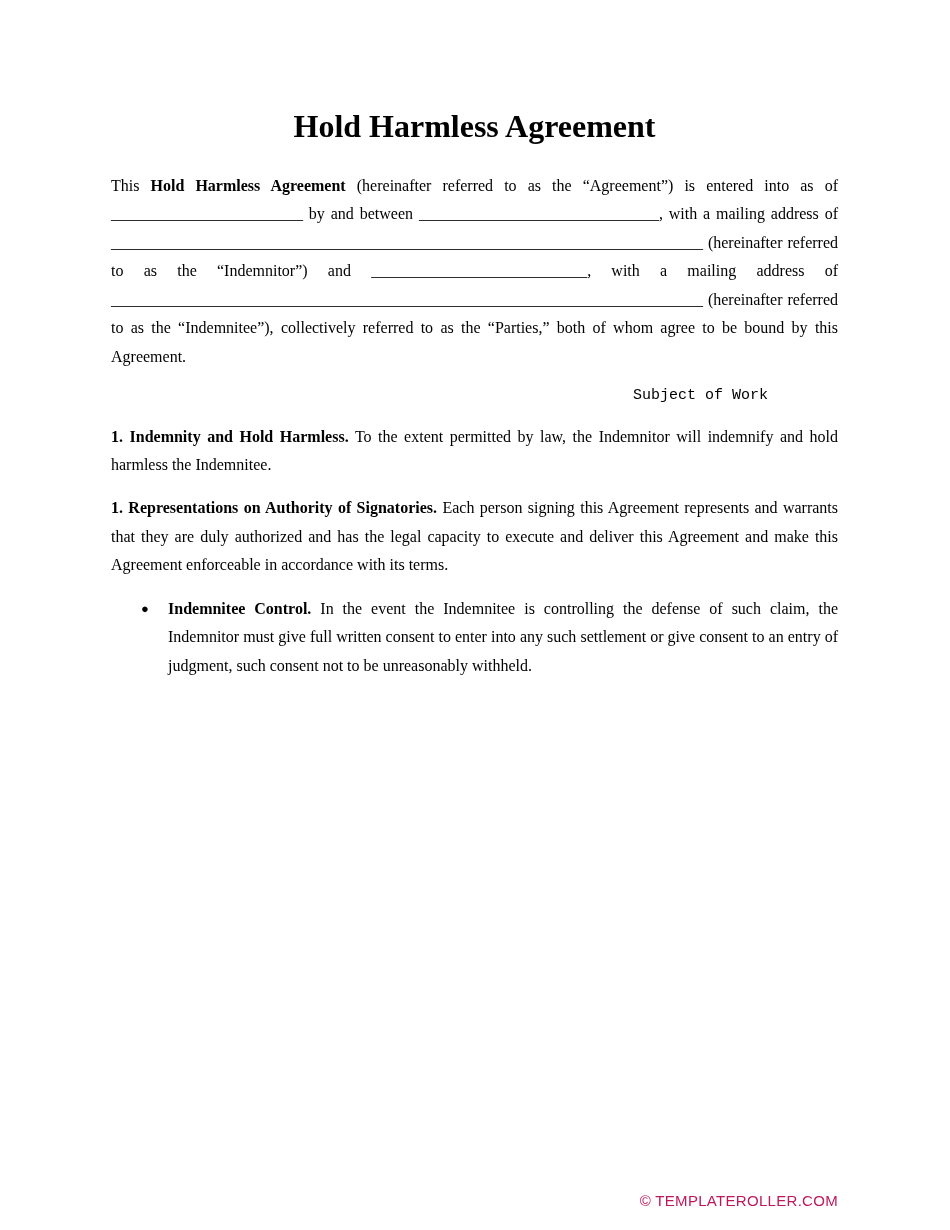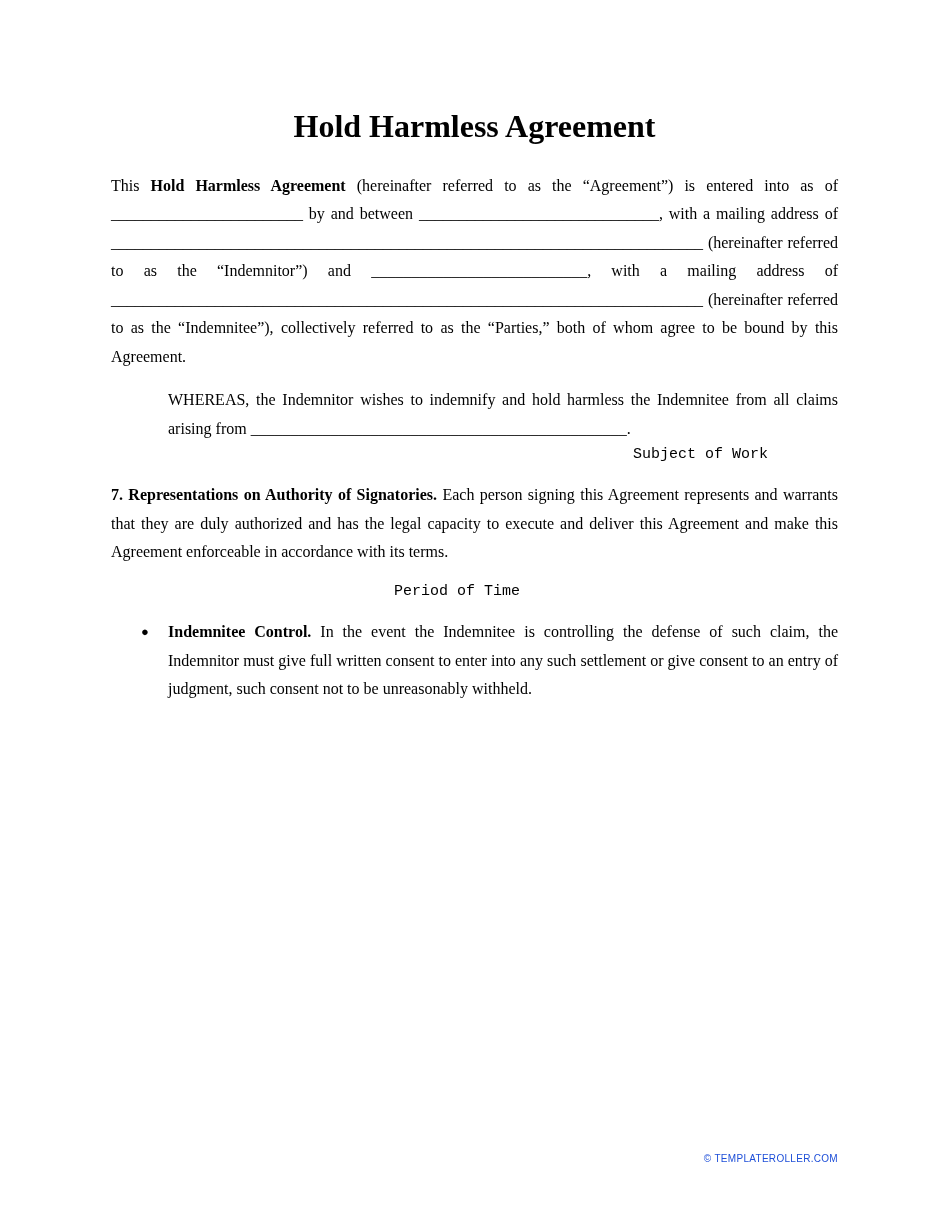--- a/index.html
+++ b/index.html
@@ -46,48 +46,47 @@
     flex: 0 0 57px;
     width: 57px;
     padding-left: 30px;
     font-size: 13px;
     line-height: 28.5px;
   }
   .bullet-text { flex: 1 1 auto; margin-bottom: 4px; }
   .footer-link {
     position: absolute;
     right: 112px;
-    top: 1150px;
+    top: 1188px;
     font-family: "Liberation Sans", sans-serif;
-    font-size: 10px;
+    font-size: 15px;
     letter-spacing: 0.3px;
-    color: #1d4ed8;
+    color: #be185d;
     text-decoration: none;
     cursor: pointer;
   }
 </style>
 </head>
 <body>
 
 <div class="page">
 
   <h1 class="title">Hold Harmless Agreement</h1>
 
   <p class="para"><span>This</span> <b>Hold Harmless Agreement</b> <span>(hereinafter referred to as the “Agreement”) is entered into as of ________________________ by and between ______________________________, with a mailing address of __________________________________________________________________________ (hereinafter referred to as the “Indemnitor”) and ___________________________, with a mailing address of __________________________________________________________________________ (hereinafter referred to as the “Indemnitee”), collectively referred to as the “Parties,” both of whom agree to be bound by this Agreement.</span></p>
 
   <div class="indented">
-    <p class="para tight">WHEREAS, the Indemnitor wishes to indemnify and hold harmless the Indemnitee from all claims arising from _______________________________________________.</p>
     <div class="caption caption-subject">Subject of Work</div>
   </div>
 
 
+  <p class="para"><b>1. Indemnity and Hold Harmless.</b> <span>To the extent permitted by law, the Indemnitor will indemnify and hold harmless the Indemnitee.</span></p>
 
-  <p class="para"><b>7. Representations on Authority of Signatories.</b> <span>Each person signing this Agreement represents and warrants that they are duly authorized and has the legal capacity to execute and deliver this Agreement and make this Agreement enforceable in accordance with its terms.</span></p>
+  <p class="para"><b>1. Representations on Authority of Signatories.</b> <span>Each person signing this Agreement represents and warrants that they are duly authorized and has the legal capacity to execute and deliver this Agreement and make this Agreement enforceable in accordance with its terms.</span></p>
 
-  <div class="caption caption-period">Period of Time</div>
 
 
   <div class="bullet-item">
     <span class="bullet-marker">●</span>
     <p class="para bullet-text"><b>Indemnitee Control.</b> <span>In the event the Indemnitee is controlling the defense of such claim, the Indemnitor must give full written consent to enter into any such settlement or give consent to an entry of judgment, such consent not to be unreasonably withheld.</span></p>
   </div>
 
   <a class="footer-link">© TEMPLATEROLLER.COM</a>
 
 </div>

